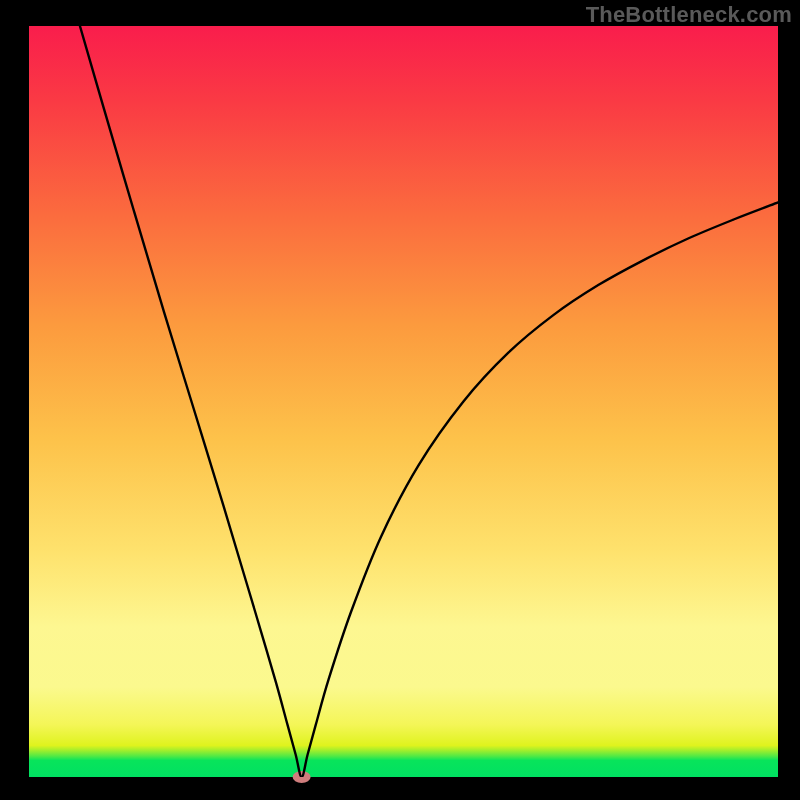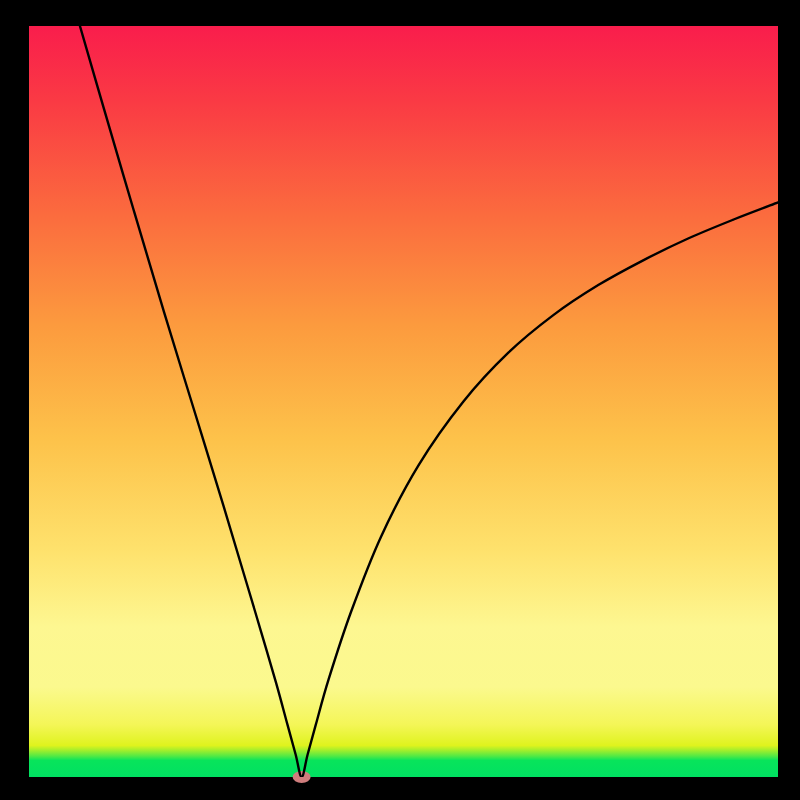--- a/index.html
+++ b/index.html
@@ -53,13 +53,14 @@
           <stop offset="100.00%" stop-color="#00e062"></stop>
         </linearGradient>
         <clipPath id="plotClip">
           <rect x="29" y="26" width="749" height="751"></rect>
         </clipPath>
       </defs>
       <rect x="29" y="26" width="749" height="751" fill="url(#bgGrad)"></rect>
       <ellipse cx="301.63599999999997" cy="777" rx="9" ry="6" fill="#cf7d7d"></ellipse>
       <path d="M 79.932 26 C 83.93 39.77, 94.91 77.82, 103.90 108.61 C 112.89 139.40, 123.87 176.95, 133.86 210.75 C 143.85 244.54, 153.83 278.34, 163.82 311.38 C 173.81 344.42, 183.79 376.47, 193.78 409.01 C 203.77 441.55, 215.00 477.85, 223.74 506.64 C 232.48 535.43, 239.97 560.84, 246.21 581.74 C 252.45 602.64, 256.20 615.16, 261.19 632.06 C 266.18 648.95, 271.80 667.73, 276.17 683.13 C 280.54 698.52, 284.16 712.54, 287.40 724.43 C 290.65 736.32, 293.27 745.71, 295.64 754.47 C 298.02 763.23, 299.64 777.00, 301.64 777.00 C 303.63 777.00, 305.26 763.23, 307.63 754.47 C 310.00 745.71, 312.37 736.95, 315.87 724.43 C 319.36 711.91, 322.73 698.14, 328.60 679.37 C 334.47 660.60, 342.33 635.56, 351.07 611.78 C 359.81 588.00, 369.79 561.09, 381.03 536.68 C 392.26 512.27, 404.75 487.87, 418.48 465.34 C 432.21 442.81, 448.44 420.27, 463.42 401.50 C 478.40 382.73, 493.38 367.08, 508.36 352.69 C 523.34 338.29, 538.32 326.40, 553.30 315.13 C 568.28 303.87, 583.26 294.23, 598.24 285.09 C 613.22 275.96, 628.20 268.07, 643.18 260.31 C 658.16 252.55, 673.14 245.29, 688.12 238.53 C 703.10 231.77, 718.08 225.77, 733.06 219.76 C 748.04 213.75, 770.51 205.36, 778.00 202.49" fill="none" stroke="#000" stroke-width="2.4" stroke-linecap="round" stroke-linejoin="round" clip-path="url(#plotClip)"></path>
     </svg>
+  <div class="watermark">TheBottleneck.com</div>
 </div>
 
 </body></html>

